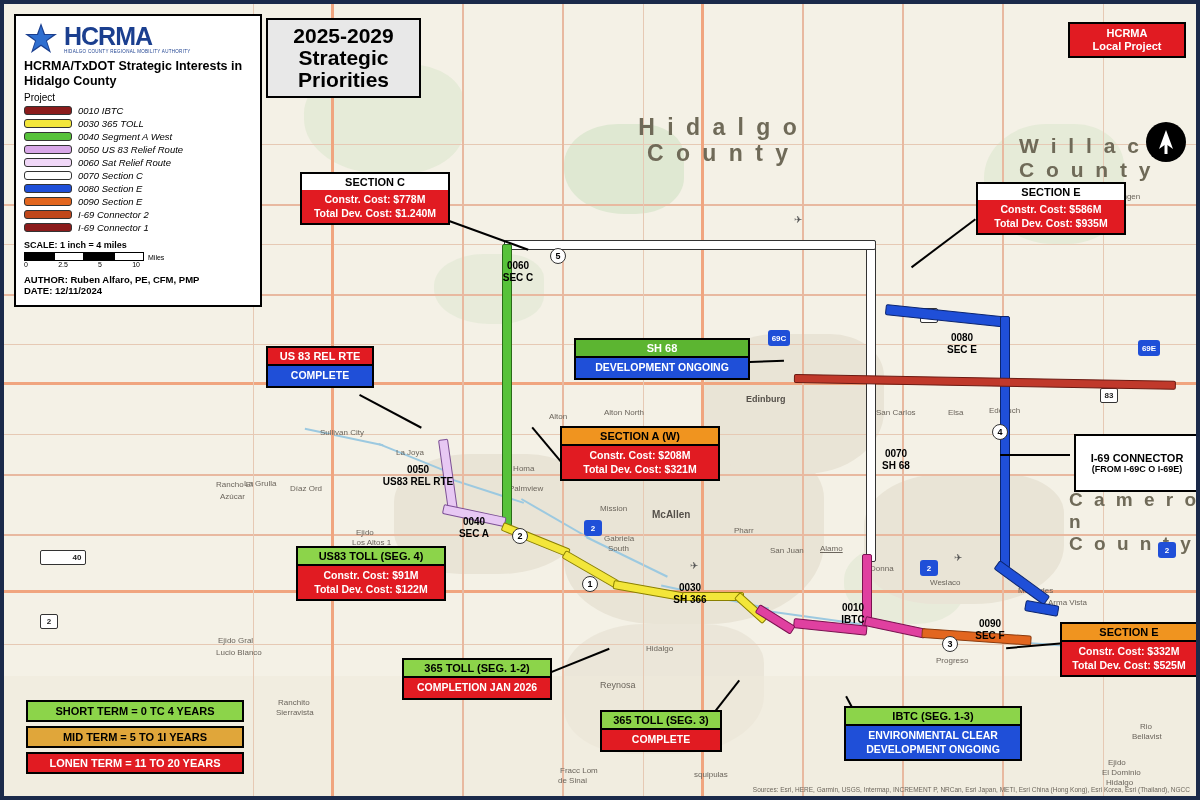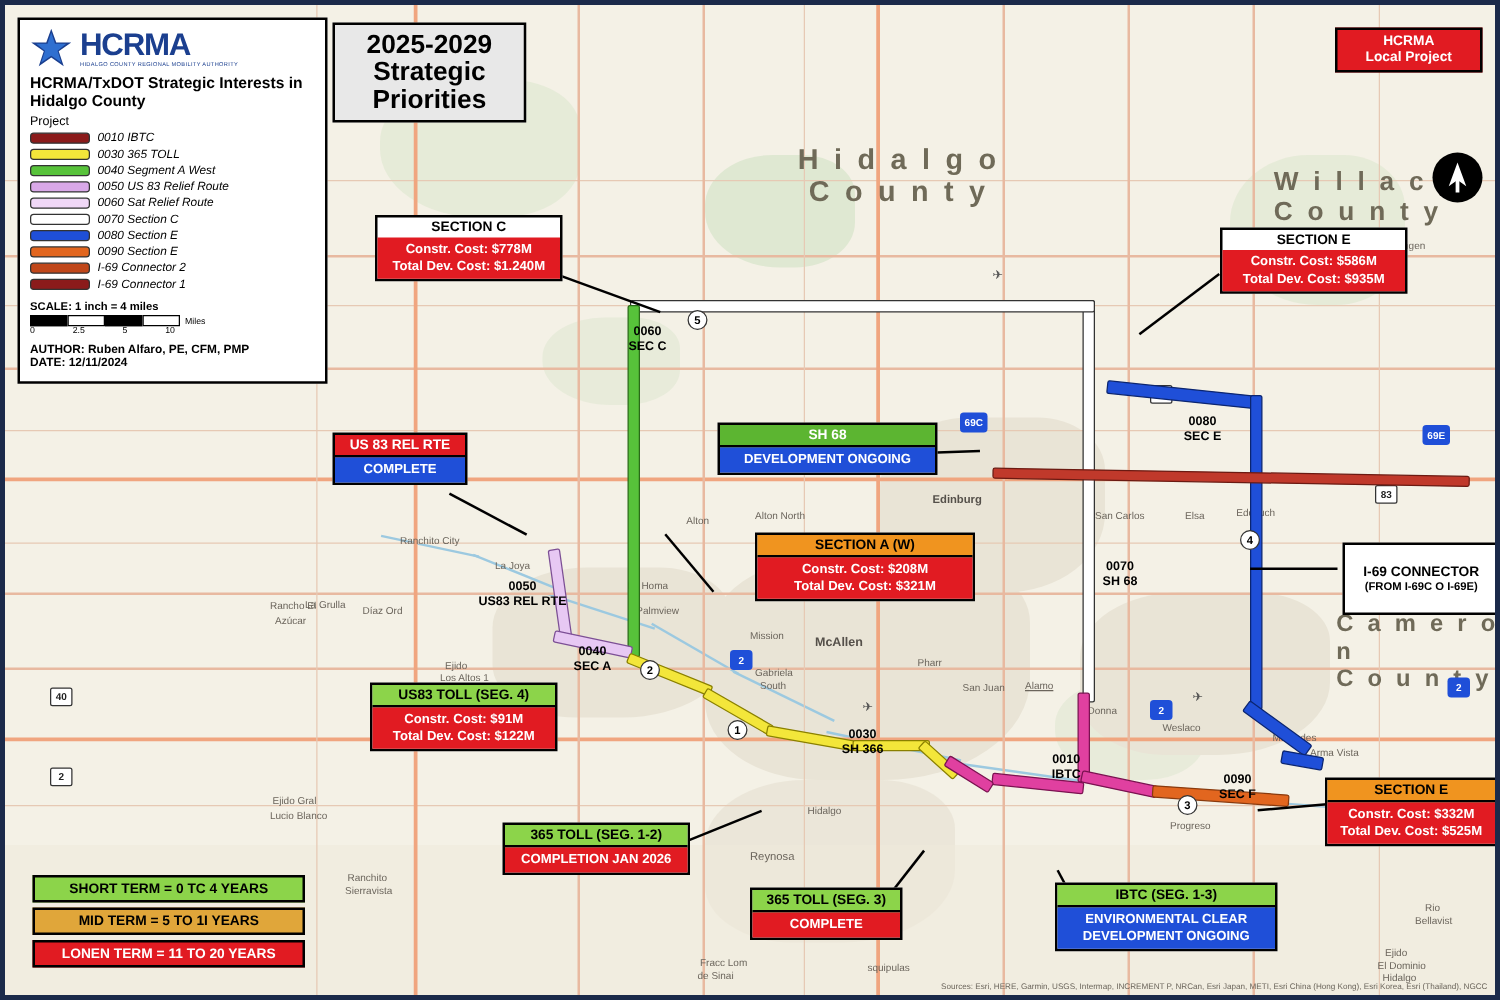--- a/index.html
+++ b/index.html
@@ -179,21 +179,21 @@
   <div class="town-label" style="left:600px;top:404px;">Alton North</div>
   <div class="town-label" style="left:498px;top:460px;">La Homa</div>
   <div class="town-label" style="left:505px;top:480px;">Palmview</div>
   <div class="town-label" style="left:872px;top:404px;">San Carlos</div>
   <div class="town-label" style="left:944px;top:404px;">Elsa</div>
   <div class="town-label" style="left:985px;top:402px;">Edcouch</div>
   <div class="town-label" style="left:642px;top:640px;">Hidalgo</div>
   <div class="town-label" style="left:596px;top:676px;font-size:9px;">Reynosa</div>
   <div class="town-label" style="left:932px;top:652px;">Progreso</div>
   <div class="town-label" style="left:240px;top:432px;margin-top:43px;">La Grulla</div>
-  <div class="town-label" style="left:316px;top:424px;">Ranchito City</div>
+  <div class="town-label" style="left:316px;top:424px;">Sullivan City</div>
   <div class="town-label" style="left:1046px;top:186px;">Raymondville</div>
   <div class="town-label" style="left:1030px;top:194px;font-size:8px;"></div>
   <div class="town-label" style="left:1102px;top:188px;">Harlingen</div>
   <div class="town-label" style="left:214px;top:632px;">Ejido Gral</div>
   <div class="town-label" style="left:212px;top:644px;">Lucio Blanco</div>
   <div class="town-label" style="left:352px;top:524px;">Ejido</div>
   <div class="town-label" style="left:348px;top:534px;">Los Altos 1</div>
   <div class="town-label" style="left:212px;top:476px;">Rancho El</div>
   <div class="town-label" style="left:216px;top:488px;">Azúcar</div>
   <div class="town-label" style="left:274px;top:694px;">Ranchito</div>
@@ -214,21 +214,21 @@
   <div class="town-label" style="left:604px;top:540px;">South</div>
   <div class="town-label" style="left:1100px;top:430px;">La Feria</div>
 
   <div class="shield ih-shield" style="left:764px;top:326px;width:22px;height:16px;">69C</div>
   <div class="shield ih-shield" style="left:1134px;top:336px;width:22px;height:16px;">69E</div>
   <div class="shield ih-shield" style="left:580px;top:516px;width:18px;height:16px;">2</div>
   <div class="shield ih-shield" style="left:916px;top:556px;width:18px;height:16px;">2</div>
   <div class="shield ih-shield" style="left:1154px;top:538px;width:18px;height:16px;">2</div>
   <div class="shield us-shield" style="left:916px;top:304px;width:16px;height:13px;">281</div>
   <div class="shield us-shield" style="left:1096px;top:384px;width:16px;height:13px;">83</div>
-  <div class="shield us-shield" style="left:36px;top:546px;width:16px;height:13px;">40</div>
+  <div class="shield us-shield" style="left:36px;top:546px;width:16px;height:13px;padding-left:28px;">40</div>
   <div class="shield us-shield" style="left:36px;top:610px;width:16px;height:13px;">2</div>
   <div class="shield us-shield" style="left:96px;top:702px;width:16px;height:13px;">97</div>
   <div class="airport" style="left:790px;top:210px;">✈</div>
   <div class="airport" style="left:686px;top:556px;">✈</div>
   <div class="airport" style="left:950px;top:548px;">✈</div>
 
   <div class="corridor" style="left:862px;top:236px;width:8px;height:320px;background:#ffffff;border:1.5px solid #333;"></div>
 
   <div class="corridor" style="left:500px;top:236px;width:370px;height:8px;background:#ffffff;border:1.5px solid #333;"></div>
 
@@ -381,21 +381,21 @@
   </div>
 
   <div class="box white-b" style="left:972px;top:178px;width:150px;">
     <div class="cost-title">SECTION E</div>
     <div class="red cost-body">
       <div>Constr. Cost: $586M</div>
       <div>Total Dev. Cost: $935M</div>
     </div>
   </div>
 
-  <div class="box white-b" style="left:556px;top:422px;width:176px;margin-left:44px;">
+  <div class="box white-b" style="left:556px;top:422px;width:160px;">
     <div class="orange cost-title" style="border-bottom:2px solid #000;">SECTION A (W)</div>
     <div class="red cost-body">
       <div>Constr. Cost: $208M</div>
       <div>Total Dev. Cost: $321M</div>
     </div>
   </div>
 
   <div class="box white-b" style="left:292px;top:542px;width:150px;">
     <div class="greenlt cost-title" style="border-bottom:2px solid #000;">US83 TOLL (SEG. 4)</div>
     <div class="red cost-body">

